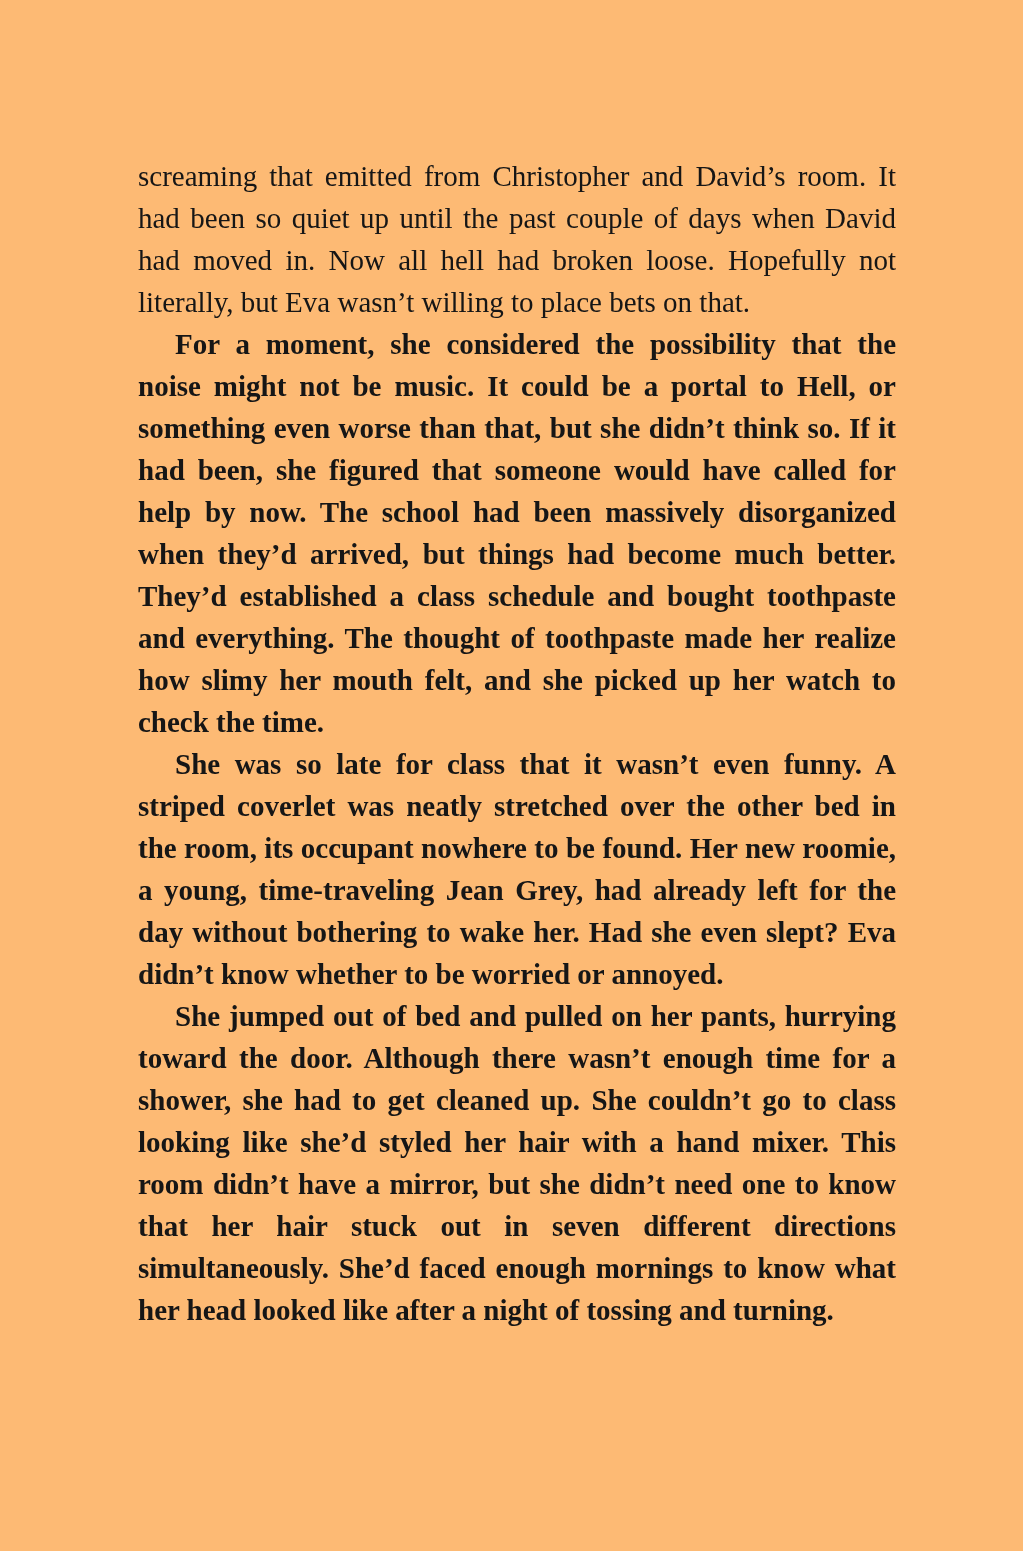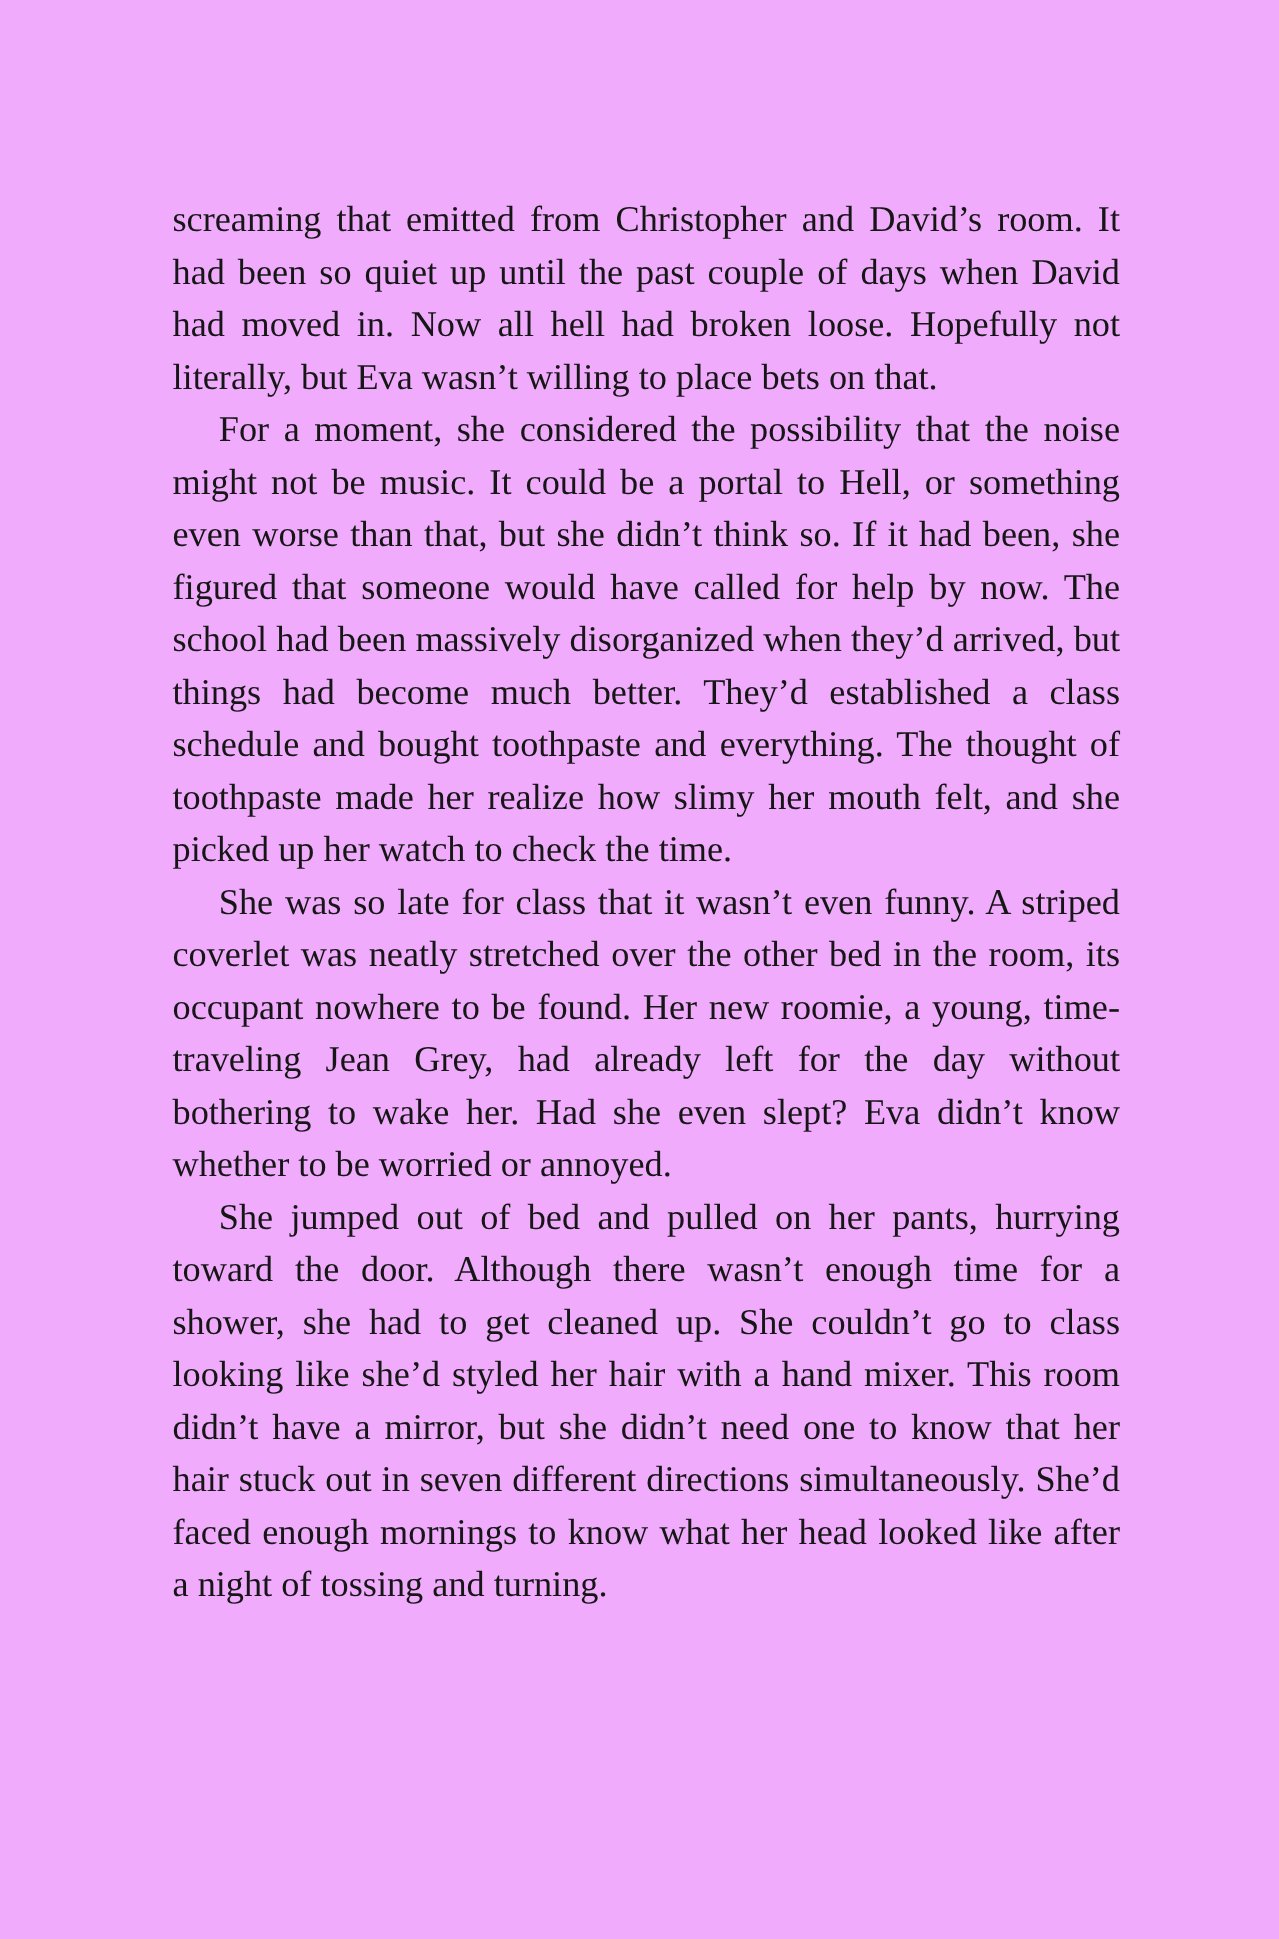--- a/index.html
+++ b/index.html
@@ -4,40 +4,41 @@
 <style>
   html, body {
     margin: 0;
     padding: 0;
     background: #ffffff;
   }
   .page {
     position: relative;
     width: 1023px;
     height: 1551px;
-    background: #f0abfc;
+    background: #fdba74;
     overflow: hidden;
   }
   .text-block {
     position: absolute;
     left: 138px;
     top: 155px;
     width: 758px;
     font-family: "Liberation Serif", "DejaVu Serif", serif;
     font-size: 29px;
     line-height: 42px;
     color: #161616;
     text-align: justify;
   }
   .text-block p {
     margin: 0;
     padding: 0;
   }
   .text-block p.indent {
     text-indent: 37px;
+    font-weight: bold;
   }
   
   .text-block p.continues {
     text-align-last: justify;
   }
 </style>
 </head>
 <body>
 
 <div class="page">

